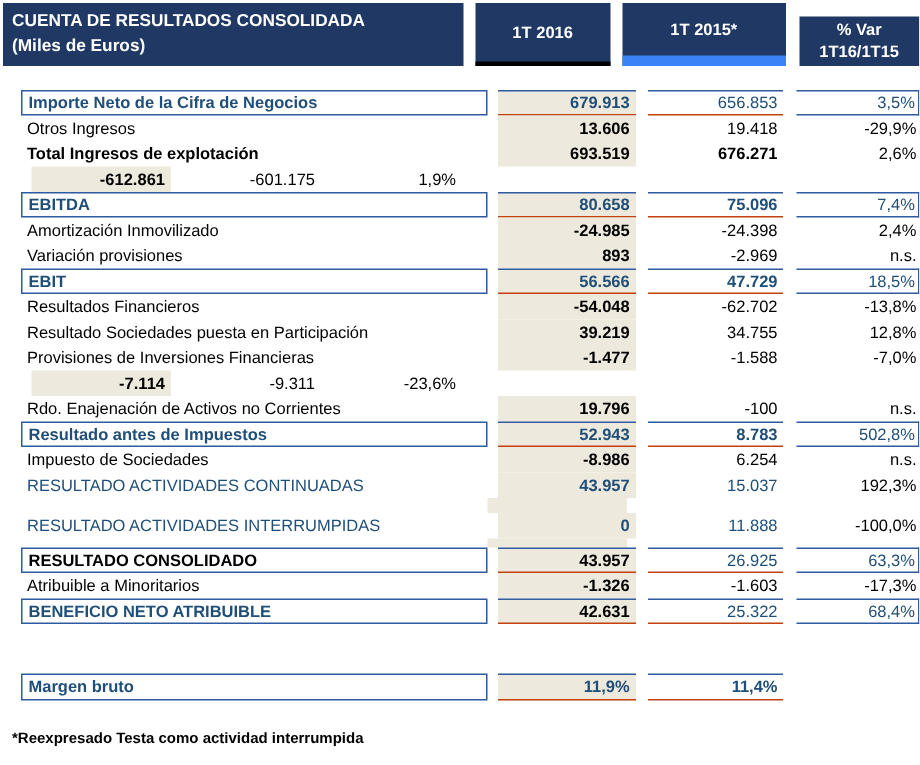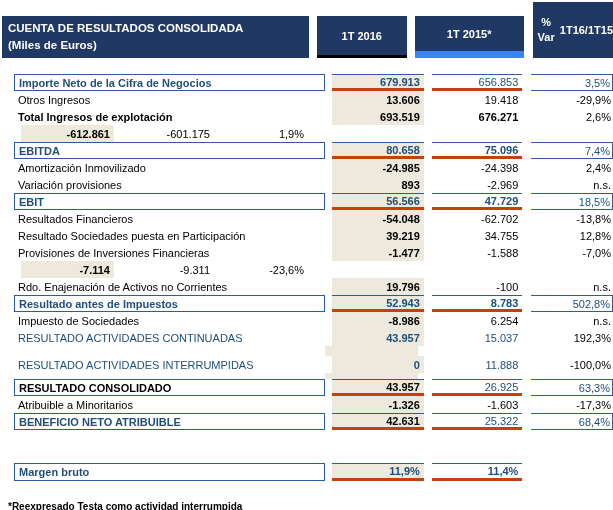--- a/index.html
+++ b/index.html
@@ -14,36 +14,36 @@
     width:316px; height:42px; background:#1F3864; color:#fff; font-weight:bold;
     box-sizing:border-box; padding:4px 0 0 6px; font-size:11.5px; line-height:17px;
   }
   .hdr-col {
     background:#1F3864; color:#fff; font-weight:bold; box-sizing:border-box;
     display:flex; align-items:center; justify-content:center; text-align:center;
     font-size:11px;
   }
   .hdr-c1 { margin-left:8px; width:93px; height:42px; border-bottom:3px solid #000000; }
   .hdr-c2 { margin-left:8px; width:112px; height:42px; border-bottom:7px solid #3b82f6; }
-  .hdr-c3 { margin-left:9px; width:83px; height:56px; flex-direction:row; line-height:15px; }
+  .hdr-c3 { margin-left:9px; width:83px; height:33px; flex-direction:column; line-height:15px; }
   
   .tbl { margin:16px 0 0 2px; }
   .row { display:flex; height:17px;margin-left:12px; }
   .cell { box-sizing:border-box; display:flex; align-items:center; white-space:nowrap; }
   .lbl { width:316px; padding-left:4px; }
   .g1 { width:7px; } .g2 { width:8px; } .g3 { width:9px; }
   .v1 { width:93px; background:#EDE9DC; justify-content:flex-end; padding-right:4px; font-weight:bold; }
   .v2 { width:92px; justify-content:flex-end; padding-right:4px; }
   .v3 { width:83px; justify-content:flex-end; padding-right:2px; }
   .b  { font-weight:bold; }
   .tb { color:#1F4E79; }
   
   .hl .lbl { border:1px solid #2E5B9F; font-weight:bold; color:#1F4E79; }
   .hl.dark .lbl { color:#000; }
-  .hl .v1, .hl .v2 { border-top:1px solid #2E5B9F; border-bottom:3px solid #c2410c; }
+  .hl .v1, .hl .v2 { border-top:1px solid #2E5B9F; border-bottom:1px solid #c2410c; }
   .hl .v3 { border-top:1px solid #2E5B9F; border-bottom:1px solid #2E5B9F; border-right:1px solid #2E5B9F; }
   .hl.noc3 .v3 { border:none; }
   
   .spacer { display:flex; }
   .spacer .sp-l { width:316px; }
   .spacer .sp-1 { width:93px; margin-left:7px; background:#EDE9DC; }
   .gap-plain { width:100%; }
   .footnote { margin:20px 0 0 8px; font-weight:bold; font-size:10px; color:#000; }
 </style>
 </head>

